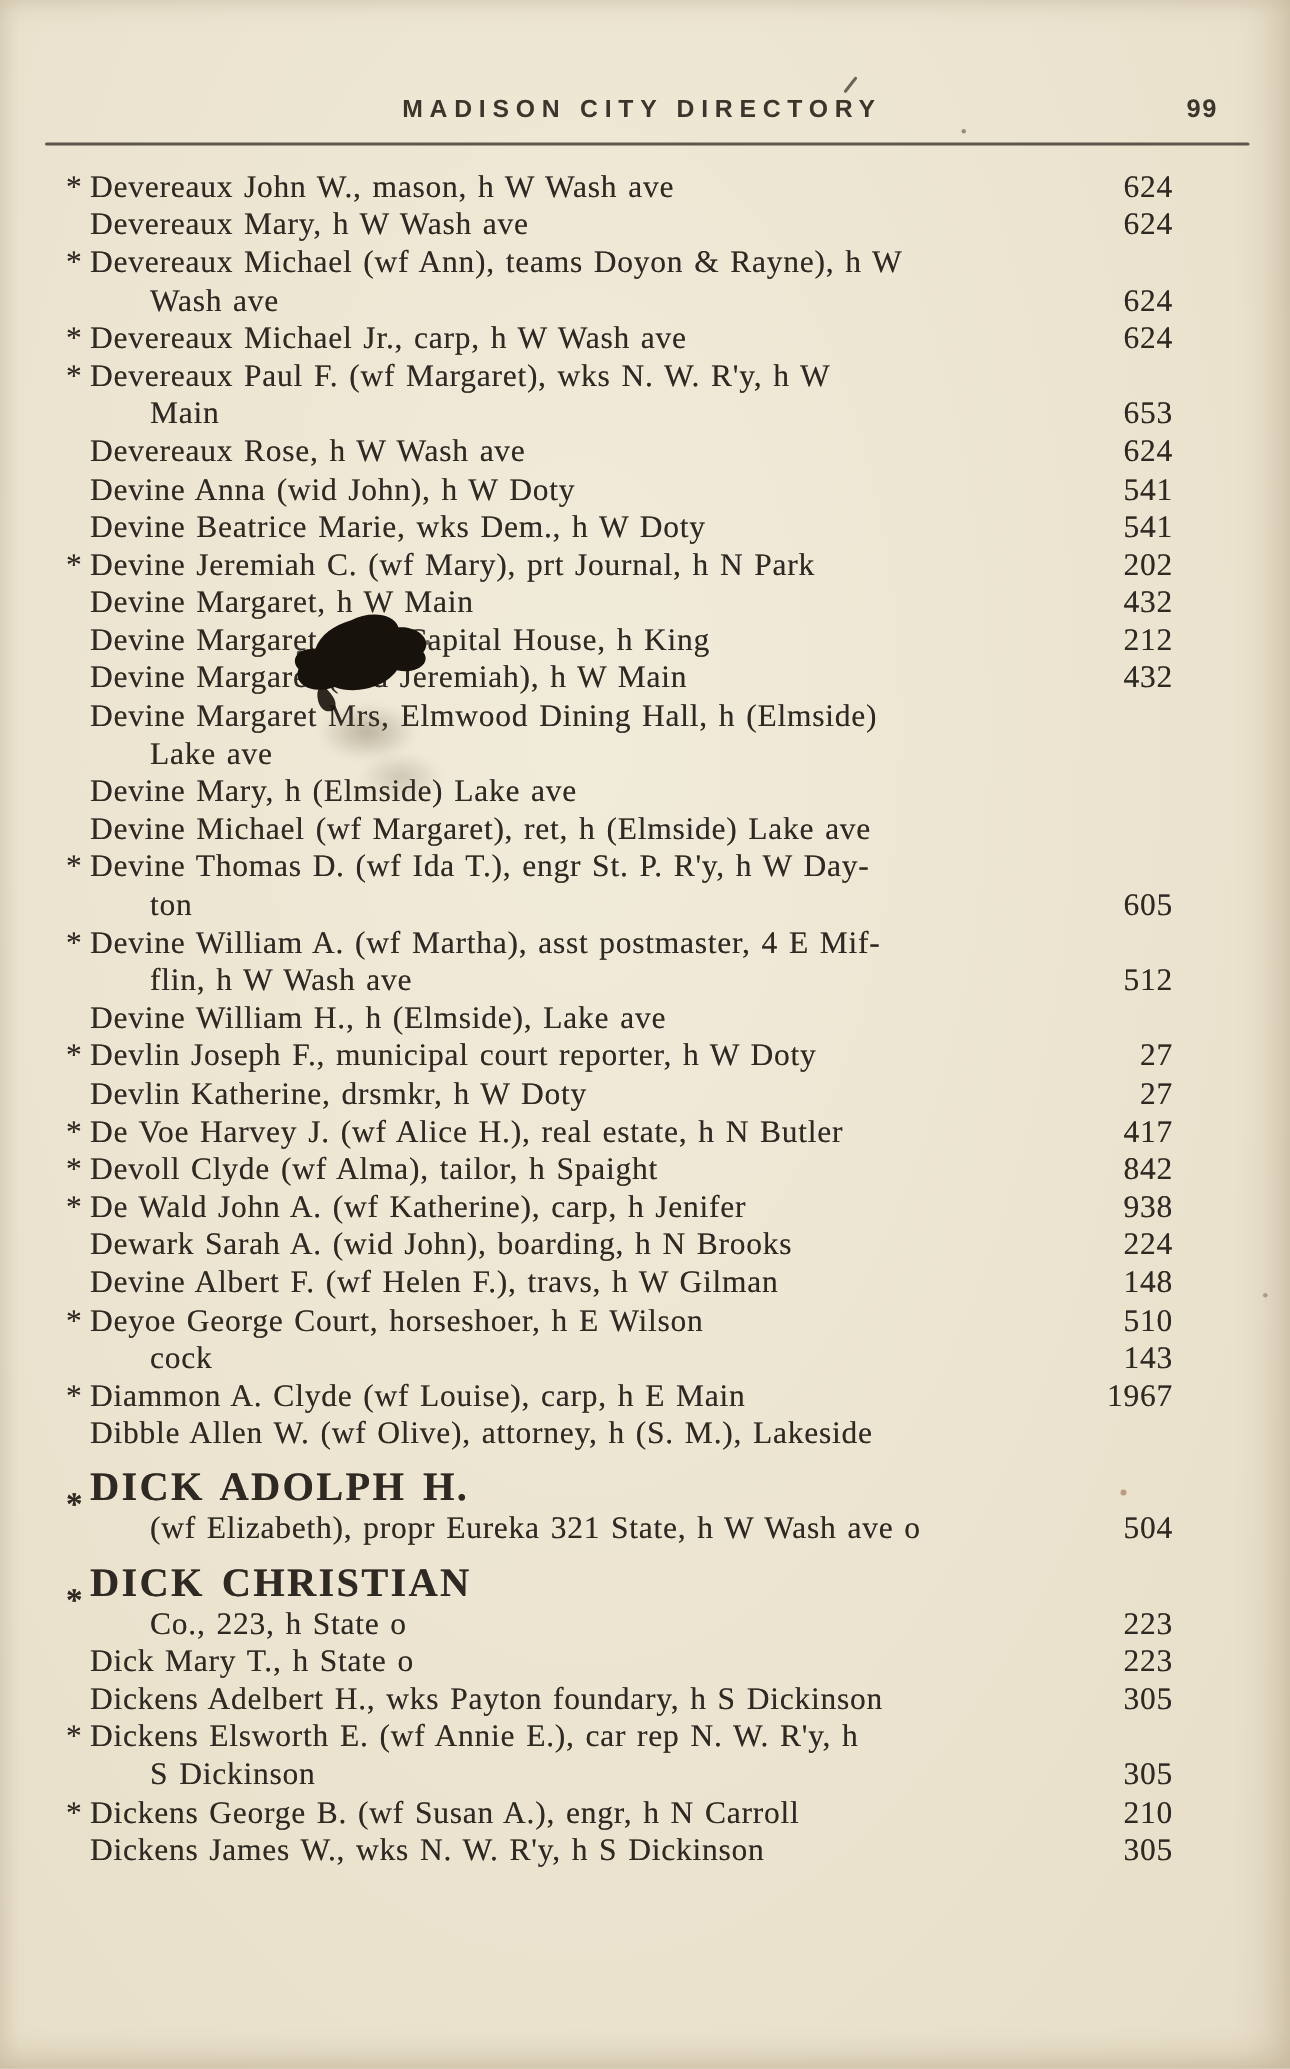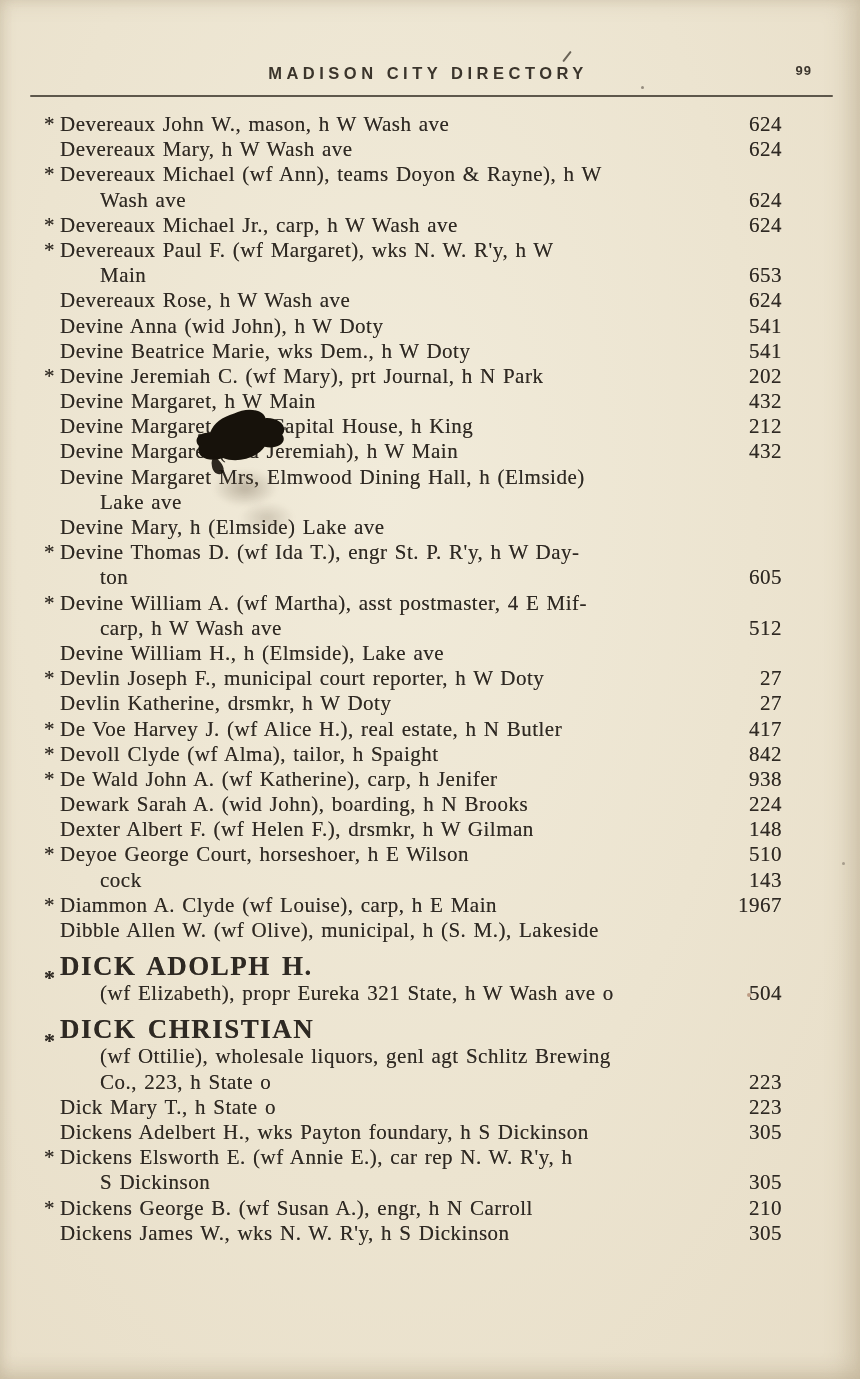--- a/index.html
+++ b/index.html
@@ -26,21 +26,21 @@
   .running-head{
     position:absolute;top:64px;left:44px;right:48px;
     text-align:center;
     font-family:"Liberation Sans","DejaVu Sans",sans-serif;
     font-weight:bold;font-size:16.5px;letter-spacing:4.5px;
     color:#3b352c;
   }
   .page-number{
     position:absolute;top:63px;right:48px;
     font-family:"Liberation Sans","DejaVu Sans",sans-serif;
-    font-weight:bold;font-size:13px;letter-spacing:1px;
+    font-weight:bold;font-size:17px;letter-spacing:1px;
     color:#3b352c;
   }
   .head-rule{
     position:absolute;top:95px;left:30px;right:27px;height:2px;
     background:#443e34;opacity:.85;border-radius:1px;
   }
   .stray-mark{
     position:absolute;left:566px;top:50px;width:2px;height:13px;
     background:#4a443a;transform:rotate(38deg);border-radius:1px;opacity:.8;
   }
@@ -166,37 +166,42 @@
         <span class="star"></span>
         <span class="txt">Lake ave</span>
         <span class="num"></span>
       </div>
       <div class="row">
         <span class="star"></span>
         <span class="txt">Devine Mary, h (Elmside) Lake ave</span>
         <span class="num"></span>
       </div>
       <div class="row">
+        <span class="star"></span>
+        <span class="txt">Devine Michael (wf Margaret), ret, h (Elmside) Lake ave</span>
+        <span class="num"></span>
+      </div>
+      <div class="row">
         <span class="star">*</span>
         <span class="txt">Devine Thomas D. (wf Ida T.), engr St. P. R'y, h W Day-</span>
         <span class="num"></span>
       </div>
       <div class="row indent">
         <span class="star"></span>
         <span class="txt">ton</span>
         <span class="num">605</span>
       </div>
       <div class="row">
         <span class="star">*</span>
         <span class="txt">Devine William A. (wf Martha), asst postmaster, 4 E Mif-</span>
         <span class="num"></span>
       </div>
       <div class="row indent">
         <span class="star"></span>
-        <span class="txt">carp, h W Wash ave</span>
+        <span class="txt">flin, h W Wash ave</span>
         <span class="num">512</span>
       </div>
       <div class="row">
         <span class="star"></span>
         <span class="txt">Devine William H., h (Elmside), Lake ave</span>
         <span class="num"></span>
       </div>
       <div class="row">
         <span class="star">*</span>
         <span class="txt">Devlin Joseph F., municipal court reporter, h W Doty</span>
@@ -222,61 +227,56 @@
         <span class="txt">De Wald John A. (wf Katherine), carp, h Jenifer</span>
         <span class="num">938</span>
       </div>
       <div class="row">
         <span class="star"></span>
         <span class="txt">Dewark Sarah A. (wid John), boarding, h N Brooks</span>
         <span class="num">224</span>
       </div>
       <div class="row">
         <span class="star"></span>
-        <span class="txt">Dexter Albert F. (wf Helen F.), drsmkr, h W Gilman</span>
+        <span class="txt">Devine Albert F. (wf Helen F.), travs, h W Gilman</span>
         <span class="num">148</span>
       </div>
       <div class="row">
         <span class="star">*</span>
         <span class="txt">Deyoe George Court, horseshoer, h E Wilson</span>
         <span class="num">510</span>
       </div>
       <div class="row indent">
         <span class="star"></span>
         <span class="txt">cock</span>
         <span class="num">143</span>
       </div>
       <div class="row">
         <span class="star">*</span>
         <span class="txt">Diammon A. Clyde (wf Louise), carp, h E Main</span>
         <span class="num">1967</span>
       </div>
       <div class="row">
         <span class="star"></span>
-        <span class="txt">Dibble Allen W. (wf Olive), municipal, h (S. M.), Lakeside</span>
+        <span class="txt">Dibble Allen W. (wf Olive), attorney, h (S. M.), Lakeside</span>
         <span class="num"></span>
       </div>
       <div class="row heading">
         <span class="star">*</span>
         <span class="txt">DICK ADOLPH H.</span>
         <span class="num"></span>
       </div>
       <div class="row indent">
         <span class="star"></span>
         <span class="txt">(wf Elizabeth), propr Eureka 321 State, h W Wash ave o</span>
         <span class="num">504</span>
       </div>
       <div class="row heading">
         <span class="star">*</span>
         <span class="txt">DICK CHRISTIAN</span>
-        <span class="num"></span>
-      </div>
-      <div class="row indent">
-        <span class="star"></span>
-        <span class="txt">(wf Ottilie), wholesale liquors, genl agt Schlitz Brewing</span>
         <span class="num"></span>
       </div>
       <div class="row indent">
         <span class="star"></span>
         <span class="txt">Co., 223, h State o</span>
         <span class="num">223</span>
       </div>
       <div class="row">
         <span class="star"></span>
         <span class="txt">Dick Mary T., h State o</span>

